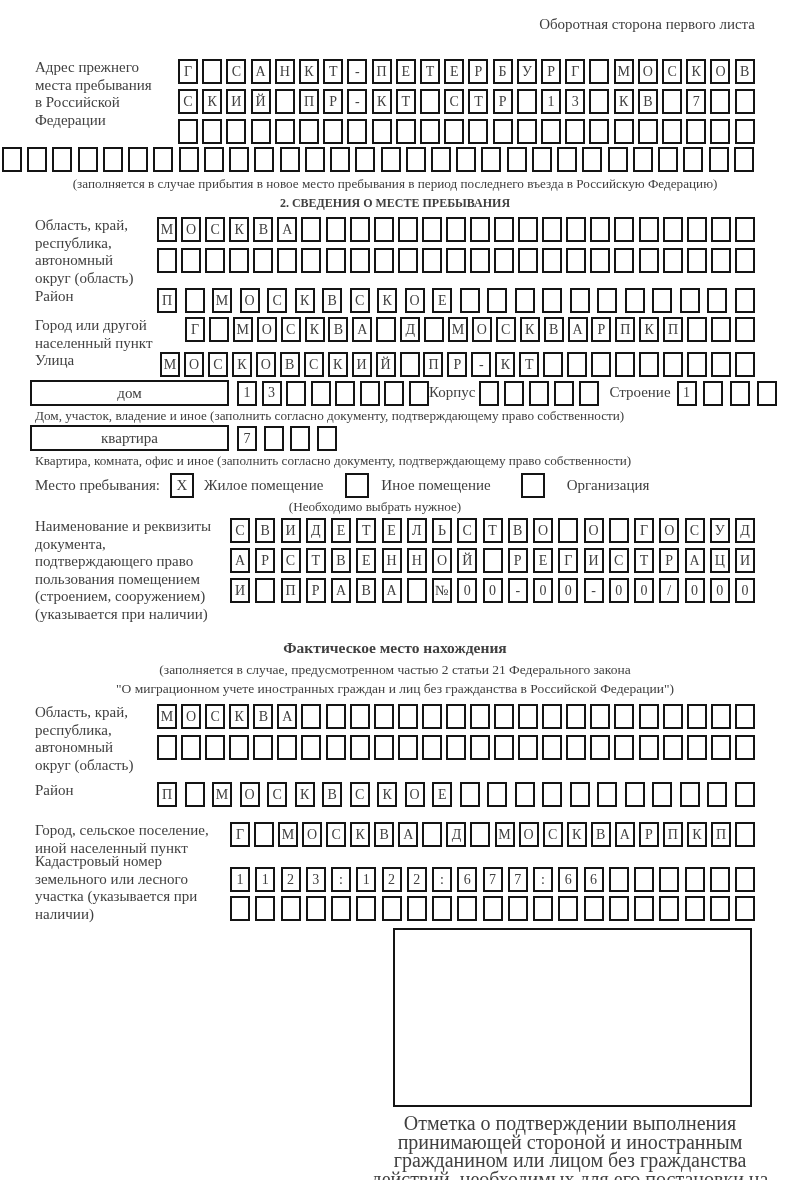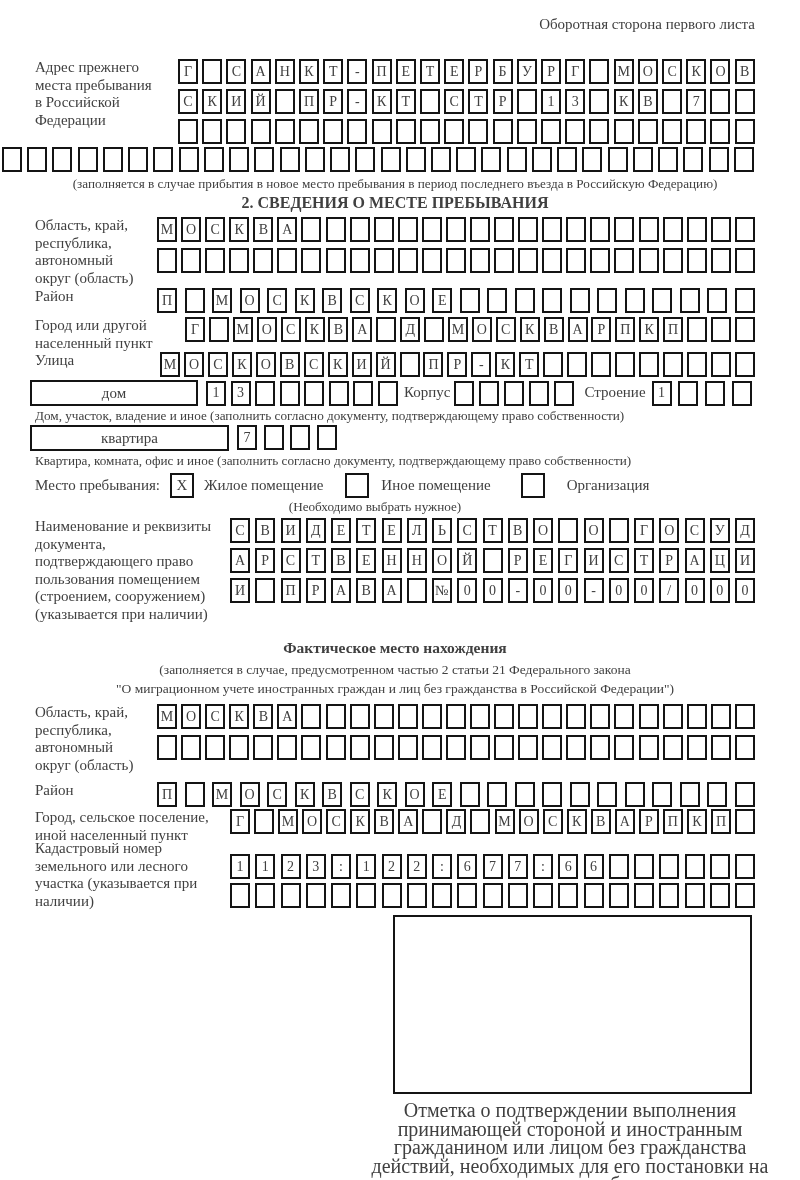--- a/index.html
+++ b/index.html
@@ -12,21 +12,21 @@
   .frow{display:flex;align-items:flex-start;}
   .lbl{font-size:15px;line-height:17.5px;flex:none;box-sizing:border-box;}
   .rowsv{display:flex;flex-direction:column;}
   .cells{display:flex;justify-content:space-between;flex:none;box-sizing:border-box;}
   .cell{
     width:20px;height:25px;border:2px solid #141414;box-sizing:border-box;flex:none;
     display:flex;align-items:center;justify-content:center;
     font-size:14px;line-height:1;
   }
   .caption{font-size:13.2px;line-height:15px;text-align:center;}
-  .sect-title{font-size:16px;line-height:18px;font-weight:bold;text-align:center;}
+  .sect-title{font-size:12px;line-height:18px;font-weight:bold;text-align:center;}
   .wbox{border:2px solid #141414;height:26px;box-sizing:border-box;flex:none;
         display:flex;align-items:center;justify-content:center;font-size:15px;}
   .chk{width:24px;height:25px;border:2px solid #141414;box-sizing:border-box;flex:none;
        display:flex;align-items:center;justify-content:center;font-size:15px;}
   .stampbox{border:2px solid #141414;box-sizing:border-box;background:#fff;}
   .stampnote{font-size:20px;line-height:18.5px;text-align:center;}
 </style>
 </head>
 <body>
 
@@ -296,50 +296,50 @@
         <span class="cell"></span>
         <span class="cell"></span>
         <span class="cell"></span>
         <span class="cell"></span>
         <span class="cell"></span>
         <span class="cell"></span>
       </div>
   </div>
 
   <div class="frow" style="margin-top:3px;margin-left:-5px;align-items:center">
-    <div class="wbox" style="width:168px">дом</div>
+    <div class="wbox" style="width:199px">дом</div>
     <div class="cells" style="width:192px;margin-left:8px">
         <span class="cell">1</span>
         <span class="cell">3</span>
         <span class="cell"></span>
         <span class="cell"></span>
         <span class="cell"></span>
         <span class="cell"></span>
         <span class="cell"></span>
         <span class="cell"></span>
       </div>
-    <span class="lbl" style="margin-left:6px">Корпус</span>
+    <span class="lbl" style="">Корпус</span>
     <div class="cells" style="width:120px;margin-left:4px">
         <span class="cell"></span>
         <span class="cell"></span>
         <span class="cell"></span>
         <span class="cell"></span>
         <span class="cell"></span>
       </div>
     <span class="lbl" style="margin-left:10px">Строение</span>
     <div class="cells" style="width:100px;margin-left:6px">
         <span class="cell">1</span>
         <span class="cell"></span>
         <span class="cell"></span>
         <span class="cell"></span>
       </div>
   </div>
   <div class="caption" style="margin-top:2px;text-align:left">Дом, участок, владение и иное (заполнить согласно документу, подтверждающему право собственности)</div>
 
-  <div class="frow" style="margin-top:2px;margin-left:-5px;align-items:flex-start">
+  <div class="frow" style="margin-top:2px;margin-left:-5px;align-items:flex-end">
     <div class="wbox" style="width:199px">квартира</div>
     <div class="cells" style="width:100px;margin-left:8px">
         <span class="cell">7</span>
         <span class="cell"></span>
         <span class="cell"></span>
         <span class="cell"></span>
       </div>
   </div>
   <div class="caption" style="margin-top:2px;text-align:left">Квартира, комната, офис и иное (заполнить согласно документу, подтверждающему право собственности)</div>
 
@@ -514,21 +514,21 @@
         <span class="cell"></span>
         <span class="cell"></span>
         <span class="cell"></span>
         <span class="cell"></span>
         <span class="cell"></span>
         <span class="cell"></span>
         <span class="cell"></span>
       </div>
   </div>
 
-  <div class="frow" style="margin-top:2px">
+  <div class="frow" style="margin-top:15px">
     <div class="lbl" style="width:195px;padding-right:15px">Город, сельское поселение, иной населенный пункт</div>
     <div class="cells" style="width:525px">
         <span class="cell">Г</span>
         <span class="cell"></span>
         <span class="cell">М</span>
         <span class="cell">О</span>
         <span class="cell">С</span>
         <span class="cell">К</span>
         <span class="cell">В</span>
         <span class="cell">А</span>

